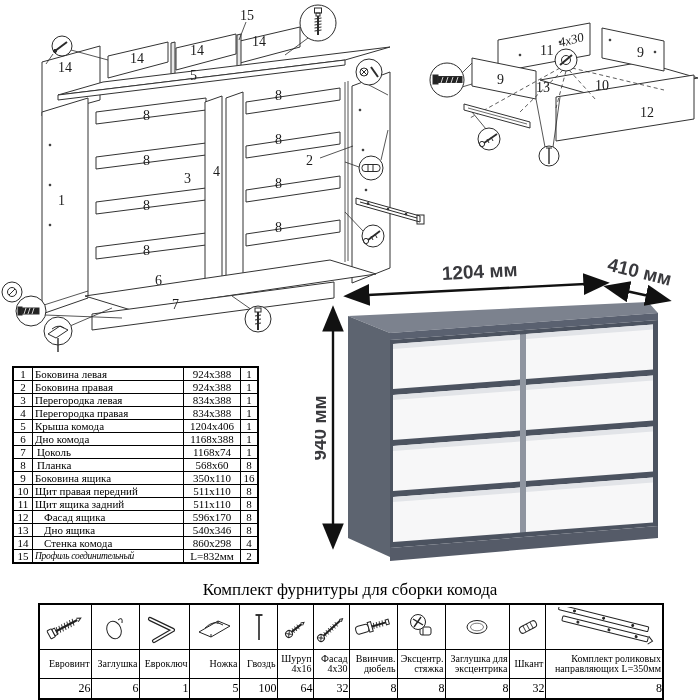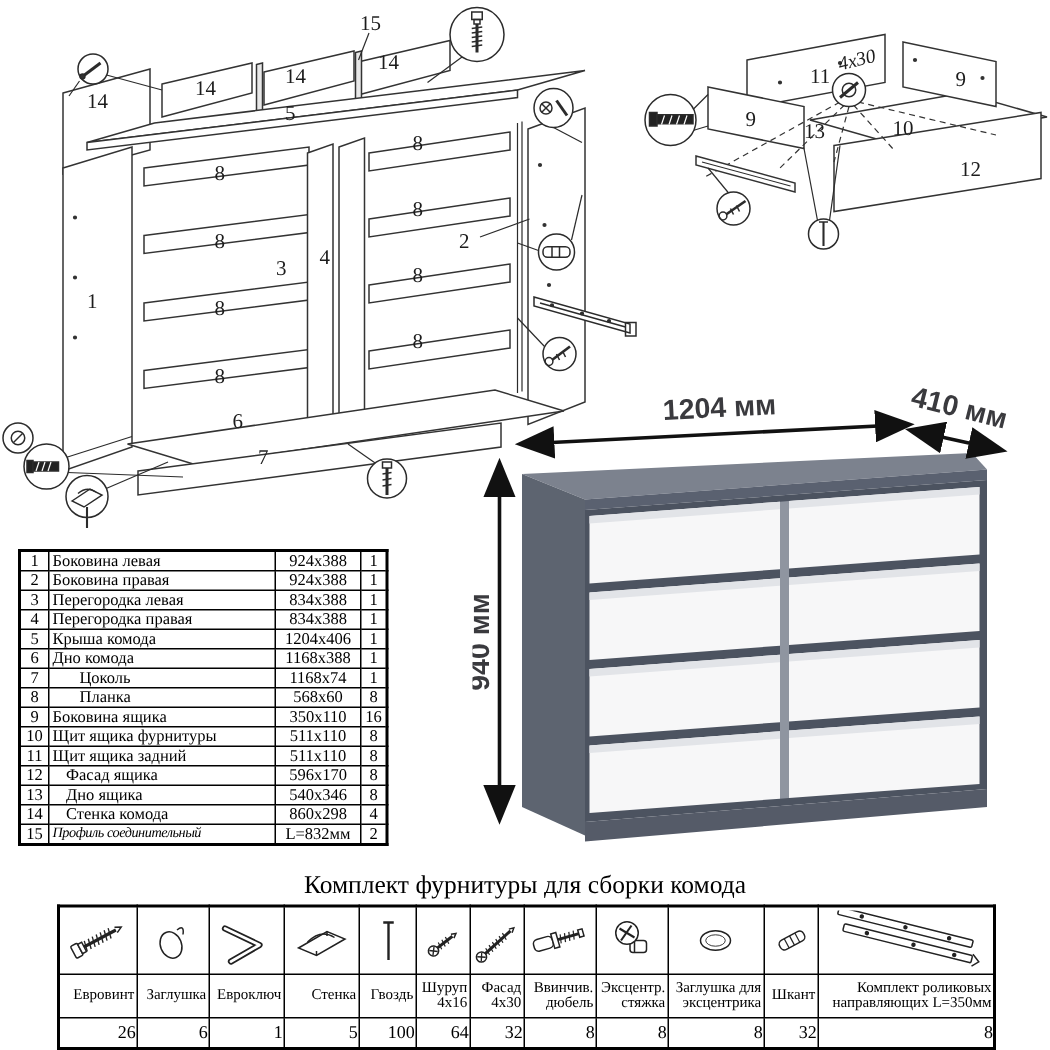--- a/index.html
+++ b/index.html
@@ -12,21 +12,21 @@
 
   
   #parts-table{position:absolute;left:12px;top:366px;width:242px;border-collapse:collapse;
                table-layout:fixed;border:2px solid #000;}
   #parts-table td{border:1px solid #000;font-size:11px;line-height:12px;height:12px;
                   padding:0 2px;white-space:nowrap;overflow:hidden;}
   #parts-table td.c-num{width:18px;text-align:center;padding:0;}
   #parts-table td.c-name{width:146px;text-align:left;}
   #parts-table td.c-size{width:52px;text-align:center;margin-left:24px;}
   #parts-table td.c-qty{width:16px;text-align:center;padding:0;}
-  #parts-table tr.indent-lg td.c-name{padding-left:20px;}
+  #parts-table tr.indent-lg td.c-name{padding-left:4px;}
   #parts-table tr.indent-sm td.c-name{padding-left:11px;}
   #parts-table tr.condensed td.c-name{font-size:9.5px;letter-spacing:-0.3px;font-style:italic;}
 
   
   #hw-title{position:absolute;left:0;top:580px;width:700px;text-align:center;
             font-size:17px;line-height:20px;}
   #hw-table{position:absolute;left:38px;top:603px;width:624px;border-collapse:collapse;
             table-layout:fixed;border:2px solid #000;}
   #hw-table td{border:1px solid #000;text-align:right;vertical-align:middle;padding:0;}
   #hw-table tr.r-icon td{height:44px;}
@@ -357,21 +357,21 @@
           <td class="c-qty">8</td>
         </tr>
       <tr>
           <td class="c-num">9</td>
           <td class="c-name">Боковина ящика</td>
           <td class="c-size">350x110</td>
           <td class="c-qty">16</td>
         </tr>
       <tr>
           <td class="c-num">10</td>
-          <td class="c-name">Щит ящика фурнитуры</td>
+          <td class="c-name">Щит правая передний</td>
           <td class="c-size">511x110</td>
           <td class="c-qty">8</td>
         </tr>
       <tr>
           <td class="c-num">11</td>
           <td class="c-name">Щит ящика задний</td>
           <td class="c-size">511x110</td>
           <td class="c-qty">8</td>
         </tr>
       <tr class="indent-sm">
@@ -546,21 +546,21 @@
                 <circle cx="34" cy="3.5" r="1" fill="#222"></circle>
               <path d="M46,0 l5,4 l-4,4" fill="none"></path>
             </g>
           </svg>
         </td>
       </tr>
       <tr class="r-name">
         <td>Евровинт</td>
         <td>Заглушка</td>
         <td>Евроключ</td>
-        <td>Стенка</td>
+        <td>Ножка</td>
         <td>Гвоздь</td>
         <td>Шуруп 4x16</td>
         <td>Фасад 4x30</td>
         <td>Ввинчив. дюбель</td>
         <td>Эксцентр. стяжка</td>
         <td>Заглушка для эксцентрика</td>
         <td>Шкант</td>
         <td>Комплект роликовых направляющих L=350мм</td>
       </tr>
       <tr class="r-qty">

